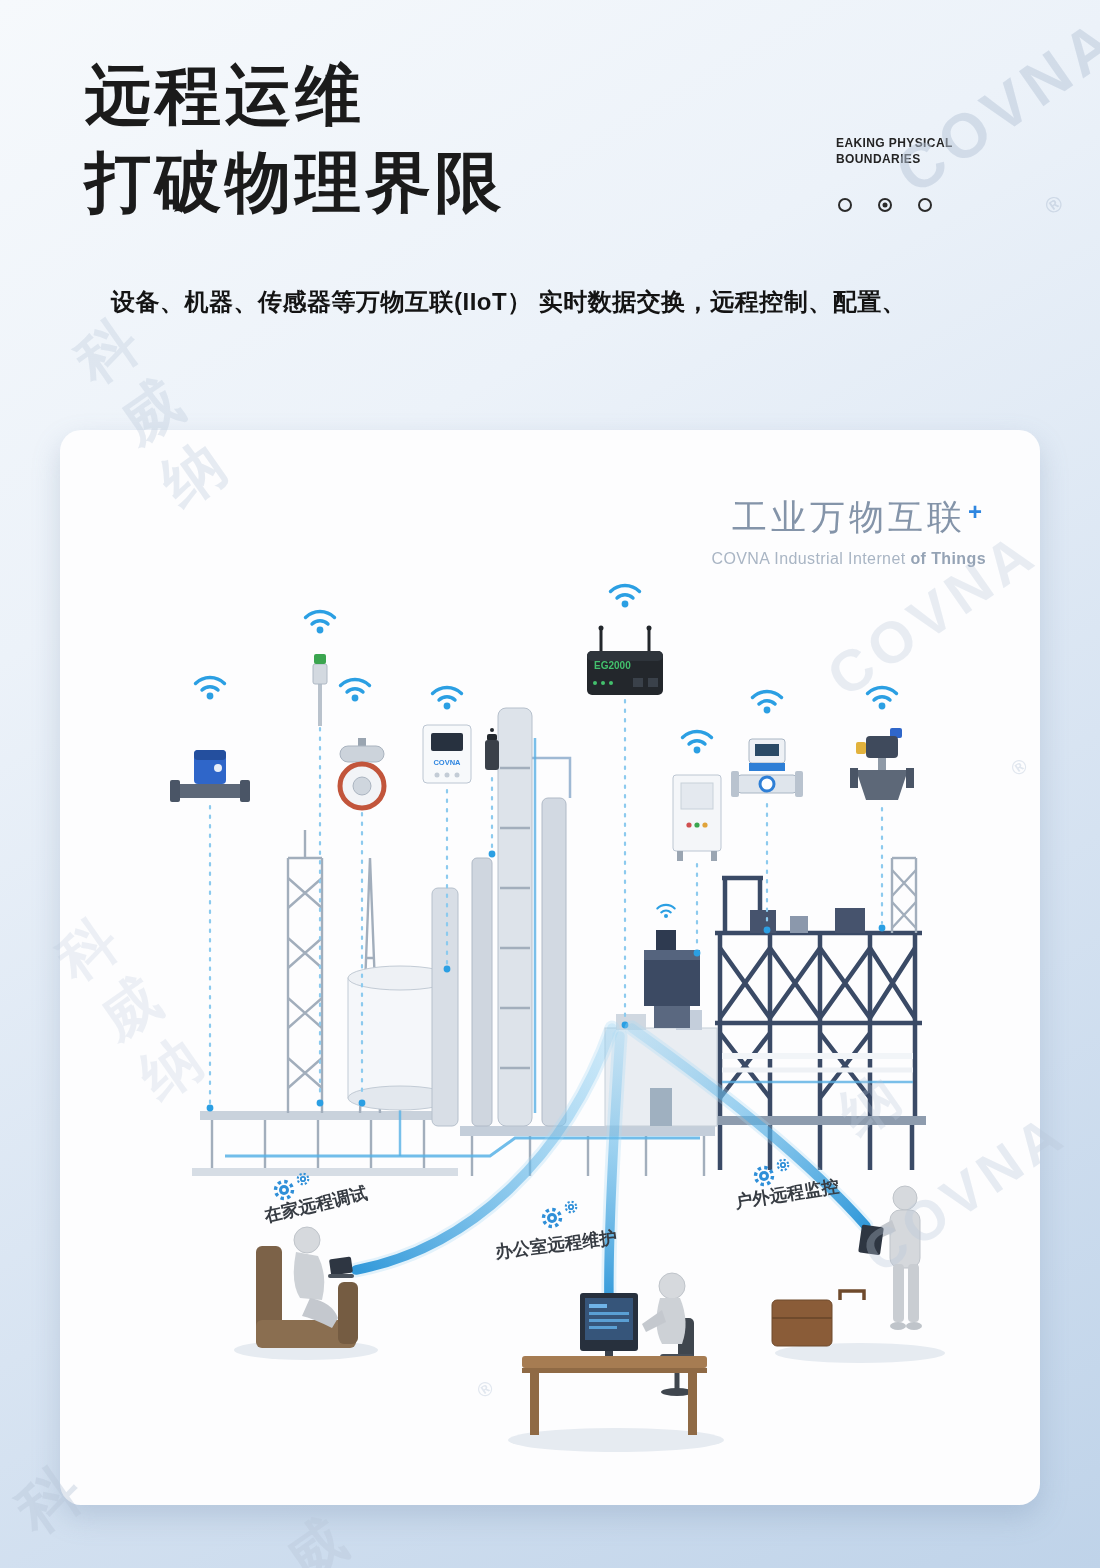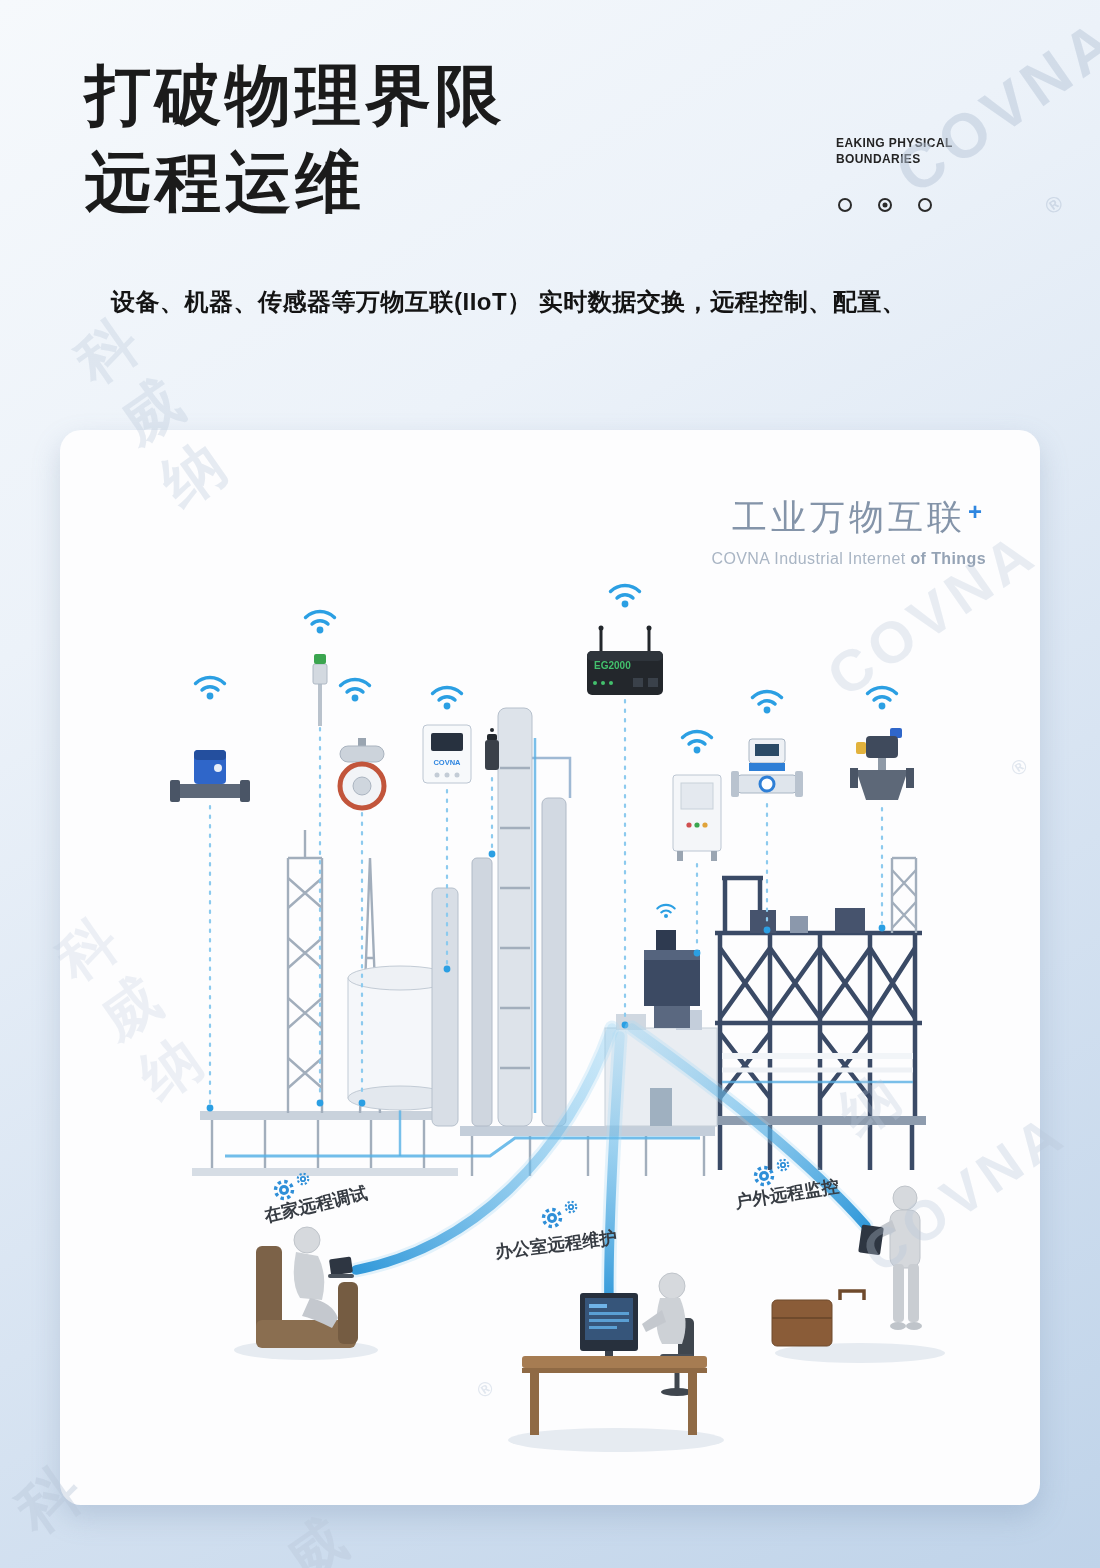--- a/index.html
+++ b/index.html
@@ -45,22 +45,22 @@
   .wm{position:absolute;font-weight:800;color:#b9c7d9;pointer-events:none;white-space:nowrap;
     transform:rotate(-35deg);letter-spacing:6px;z-index:5;}
   .wm-col span{display:block;line-height:1.25;}
 </style>
 </head>
 <body>
 
 <div class="page">
 
   <div class="header-title">
+    <span>远程运维</span>
     <span>打破物理界限</span>
-    <span>远程运维</span>
   </div>
 
   <div class="tagline">
     <span>EAKING PHYSICAL</span>
     <span>BOUNDARIES</span>
   </div>
 
   <div class="tagline-dots">
     <div class="dot-circle"></div>
     <div class="dot-circle filled"></div>

